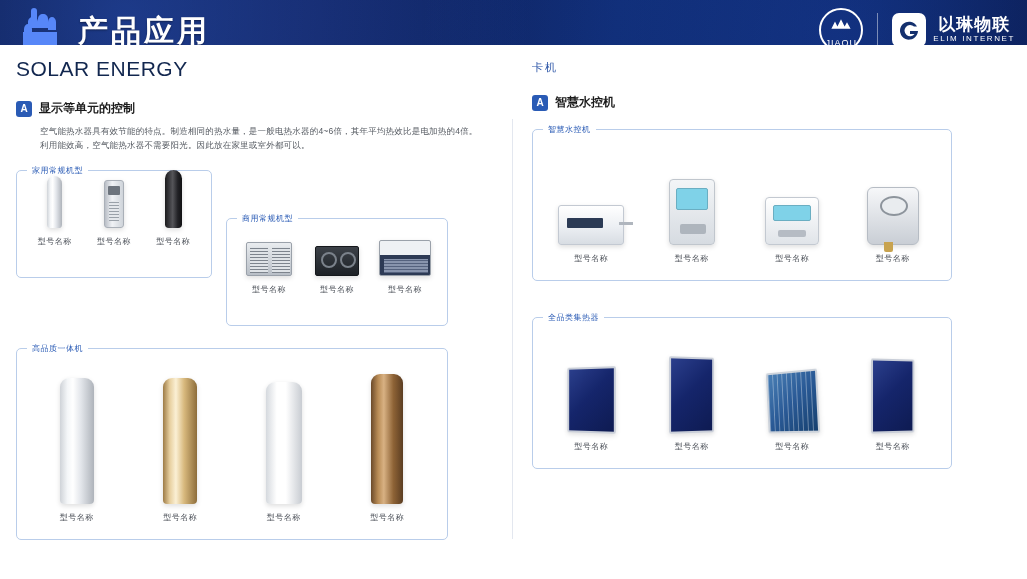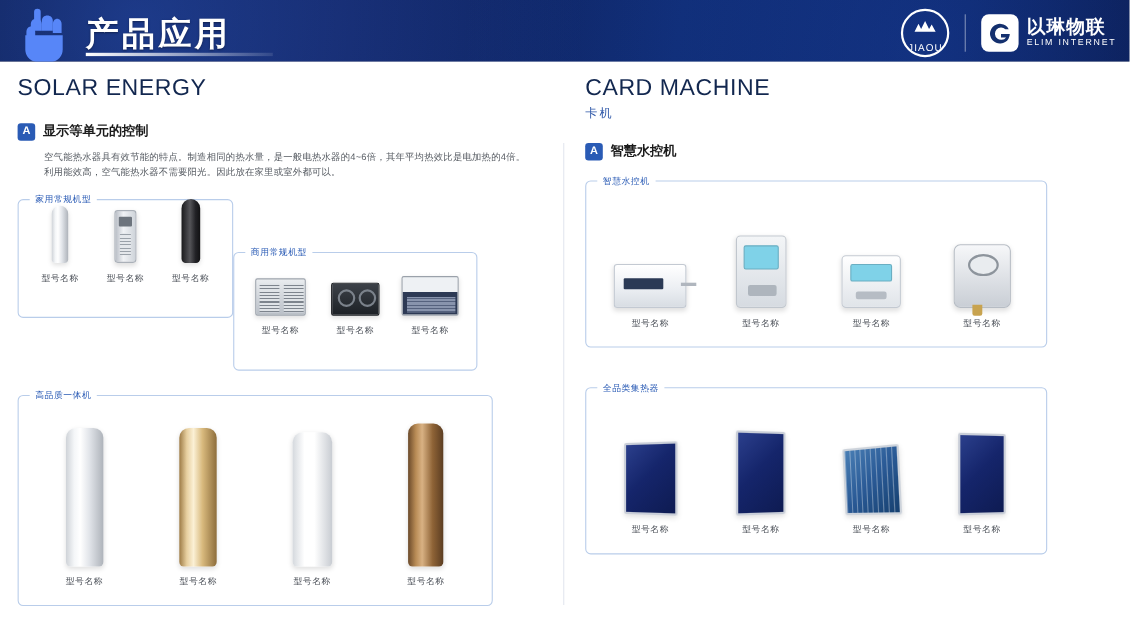--- a/index.html
+++ b/index.html
@@ -12,21 +12,21 @@
   }
   .page {
     position: relative;
     width: 1027px; height: 579px;
     background: #ffffff;
   }
 
   
   .header {
     position: relative;
-    width: 1027px; height: 56px;
+    width: 1027px; height: 45px;
     background: linear-gradient(100deg, #0a1642 0%, #101f58 30%, #0e2a6e 60%, #0b2360 85%, #091a4c 100%);
     overflow: hidden;
   }
   .header:after {
     content: "";
     position: absolute; left: 0; top: 0; width: 100%; height: 100%;
     background:
       radial-gradient(circle at 12% 40%, rgba(60,120,255,0.35) 0%, rgba(10,22,66,0) 45%),
       radial-gradient(circle at 82% 80%, rgba(40,90,220,0.25) 0%, rgba(10,22,66,0) 50%);
     pointer-events: none;
@@ -66,21 +66,21 @@
     width: 24px; height: 12px;
   }
   .logo-jiaou .jo-name {
     color: #ffffff; font-size: 9px; letter-spacing: 1px;
     position: absolute; bottom: 2px; left: 50%; transform: translateX(-50%);
     white-space: nowrap;
   }
   .logo-sep {
     width: 1px; height: 34px; background: rgba(255,255,255,0.45);
   }
-  .logo-elim { display: flex; align-items: center; gap: 7px; }
+  .logo-elim { display: flex; align-items: center; gap: 7px; text-align: center; }
   .logo-elim .el-mark {
     width: 34px; height: 34px; border-radius: 7px;
     background: #ffffff;
     display: flex; align-items: center; justify-content: center;
   }
   .logo-elim .el-text { line-height: 1.1; }
   .logo-elim .el-cn {
     color: #ffffff; font-size: 17px; font-weight: bold; letter-spacing: 1px;
   }
   .logo-elim .el-en {
@@ -125,21 +125,21 @@
   .item-title {
     font-size: 12px; color: #1b1b1b; font-weight: bold;
   }
   .item-desc {
     margin: 7px 0 0 24px;
     font-size: 8.5px; line-height: 1.65; color: #555a61;
     letter-spacing: 0.2px;
   }
 
   
-  .groups-row { display: flex; margin-top: 18px; }
+  .groups-row { display: flex; gap: 14px; margin-top: 18px; }
   .group {
     position: relative;
     border: 1px solid #b9cdea;
     border-radius: 5px;
     padding: 14px 8px 8px 8px;
   }
   .group-label {
     position: absolute; top: -6px; left: 10px;
     background: #ffffff; padding: 0 5px;
     font-size: 8px; color: #2a5bb5; letter-spacing: 0.5px;
@@ -335,21 +335,20 @@
             <div class="prod-img" style="height:130px;">
               <div class="cyl bronze shadow-soft" style="width:32px;height:130px;"></div>
             </div>
             <div class="prod-name">型号名称</div>
           </div>
         </div>
       </div>
     </div>
 
     <div class="col col-right" style="margin-left:24px;">
-      <div class="sec-title-en">CARD MACHINE</div>
       <div class="sec-title-cn">卡机</div>
 
       <div class="item-head">
         <span class="badge-a">A</span>
         <span class="item-title">智慧水控机</span>
       </div>
 
       <div class="group" style="width:420px;height:152px;margin-top:18px;">
         <div class="group-label">智慧水控机</div>
         <div class="prod-row" style="height:120px;">

